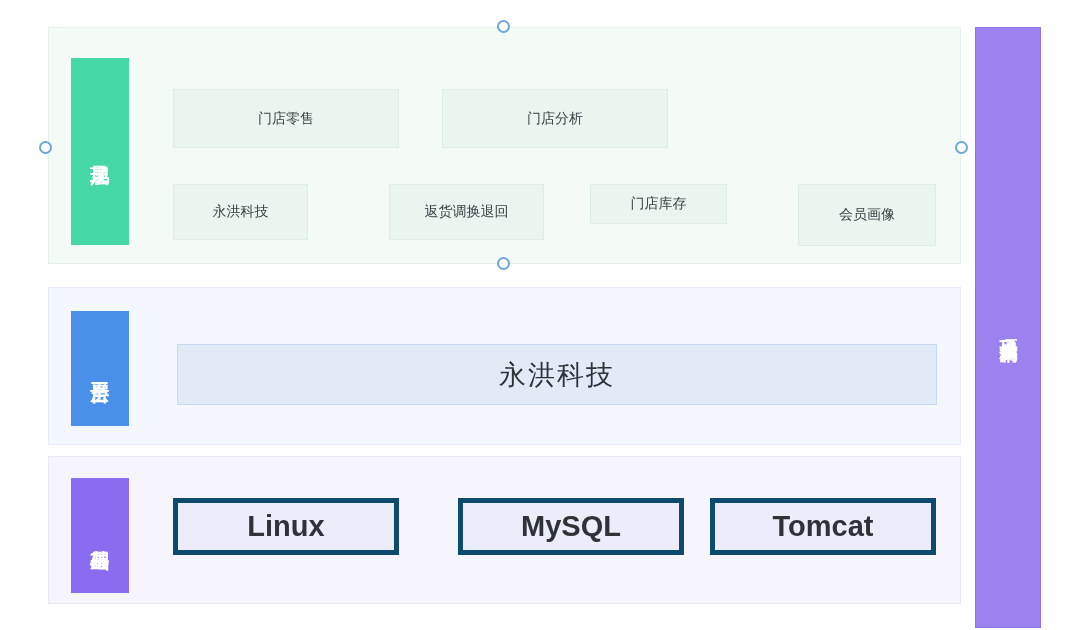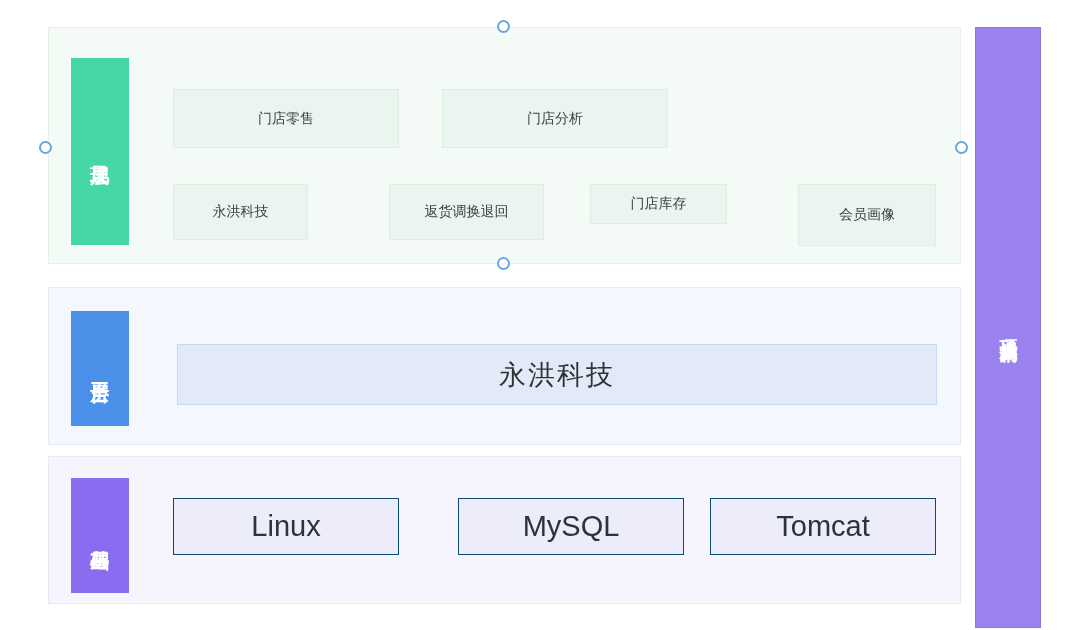--- a/index.html
+++ b/index.html
@@ -107,23 +107,24 @@
   }
   .node-blue {
     background: #e2eaf8;
     border: 1px solid #c9d9f2;
     color: #2e3338;
     font-size: 27px;
     letter-spacing: 2px;
   }
   .node-purple {
     background: #ececfa;
-    border: 1px solid #0c4a6e;
+    border: 5px solid #0c4a6e;
     color: #2e3338;
     font-size: 29px;
+    font-weight: bold;
   }
 
   
   .p-r1-1 { left: 124px; top: 61px; width: 226px; height: 59px; }
   .p-r1-2 { left: 393px; top: 61px; width: 226px; height: 59px; }
   .p-r1-3 { left: 661px; top: 61px; width: 226px; height: 59px; }
   
   .p-r2-1 { left: 124px; top: 156px; width: 135px; height: 56px; }
   .p-r2-2 { left: 340px; top: 156px; width: 155px; height: 56px; }
   .p-r2-3 { left: 541px; top: 156px; width: 137px; height: 40px; }

